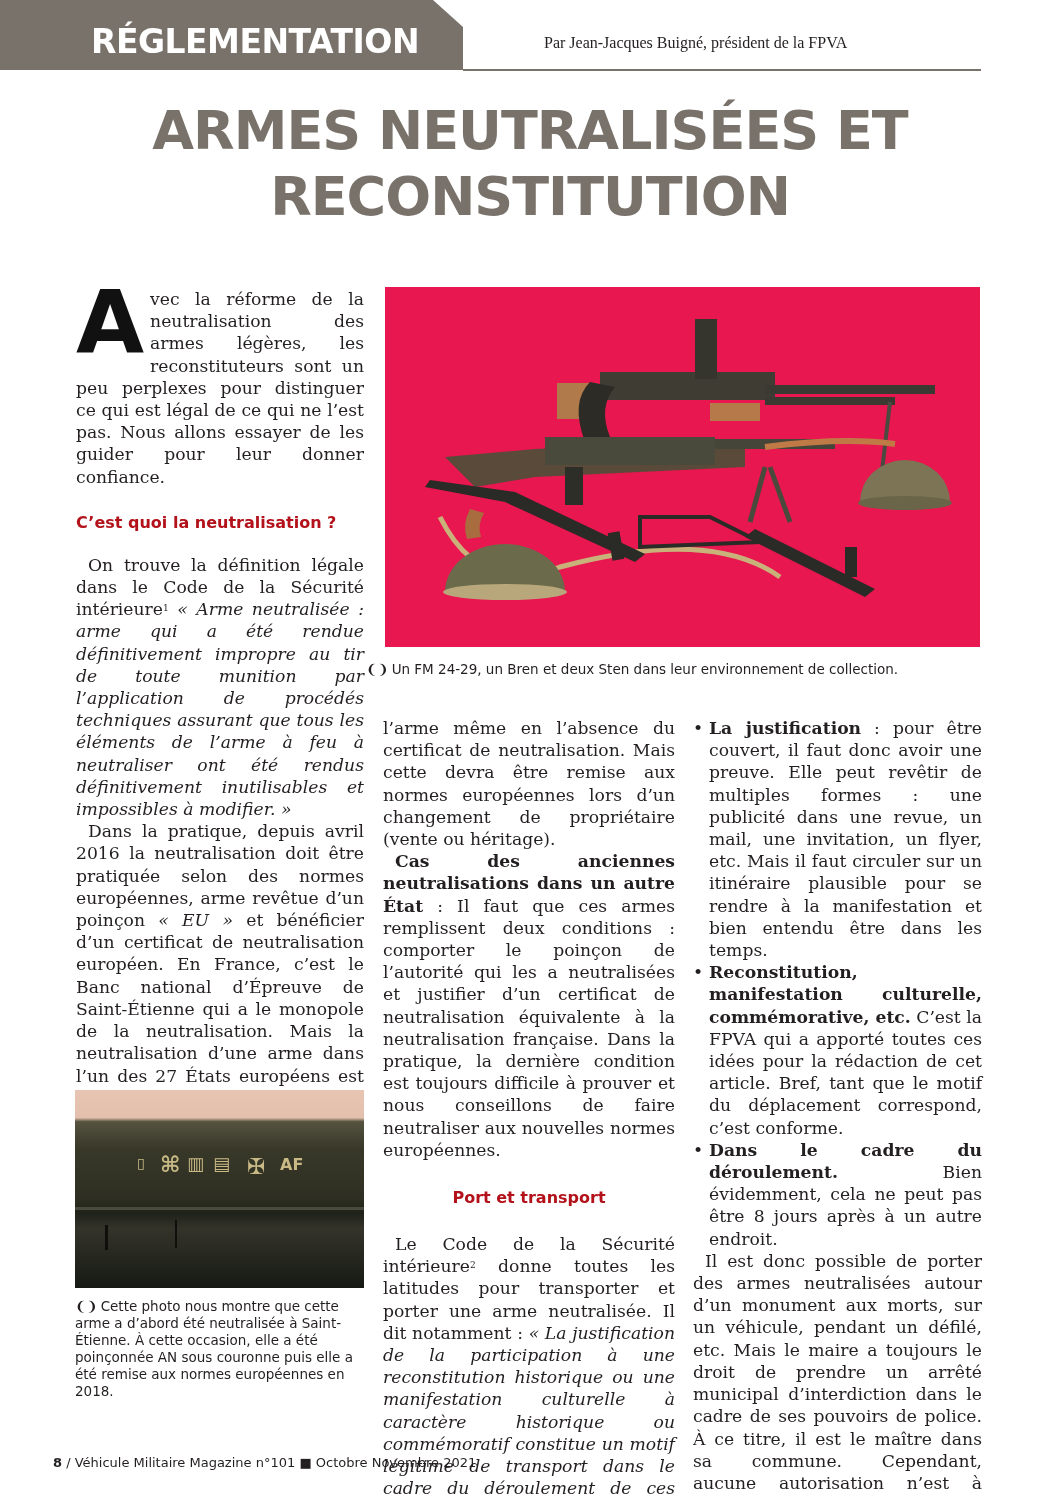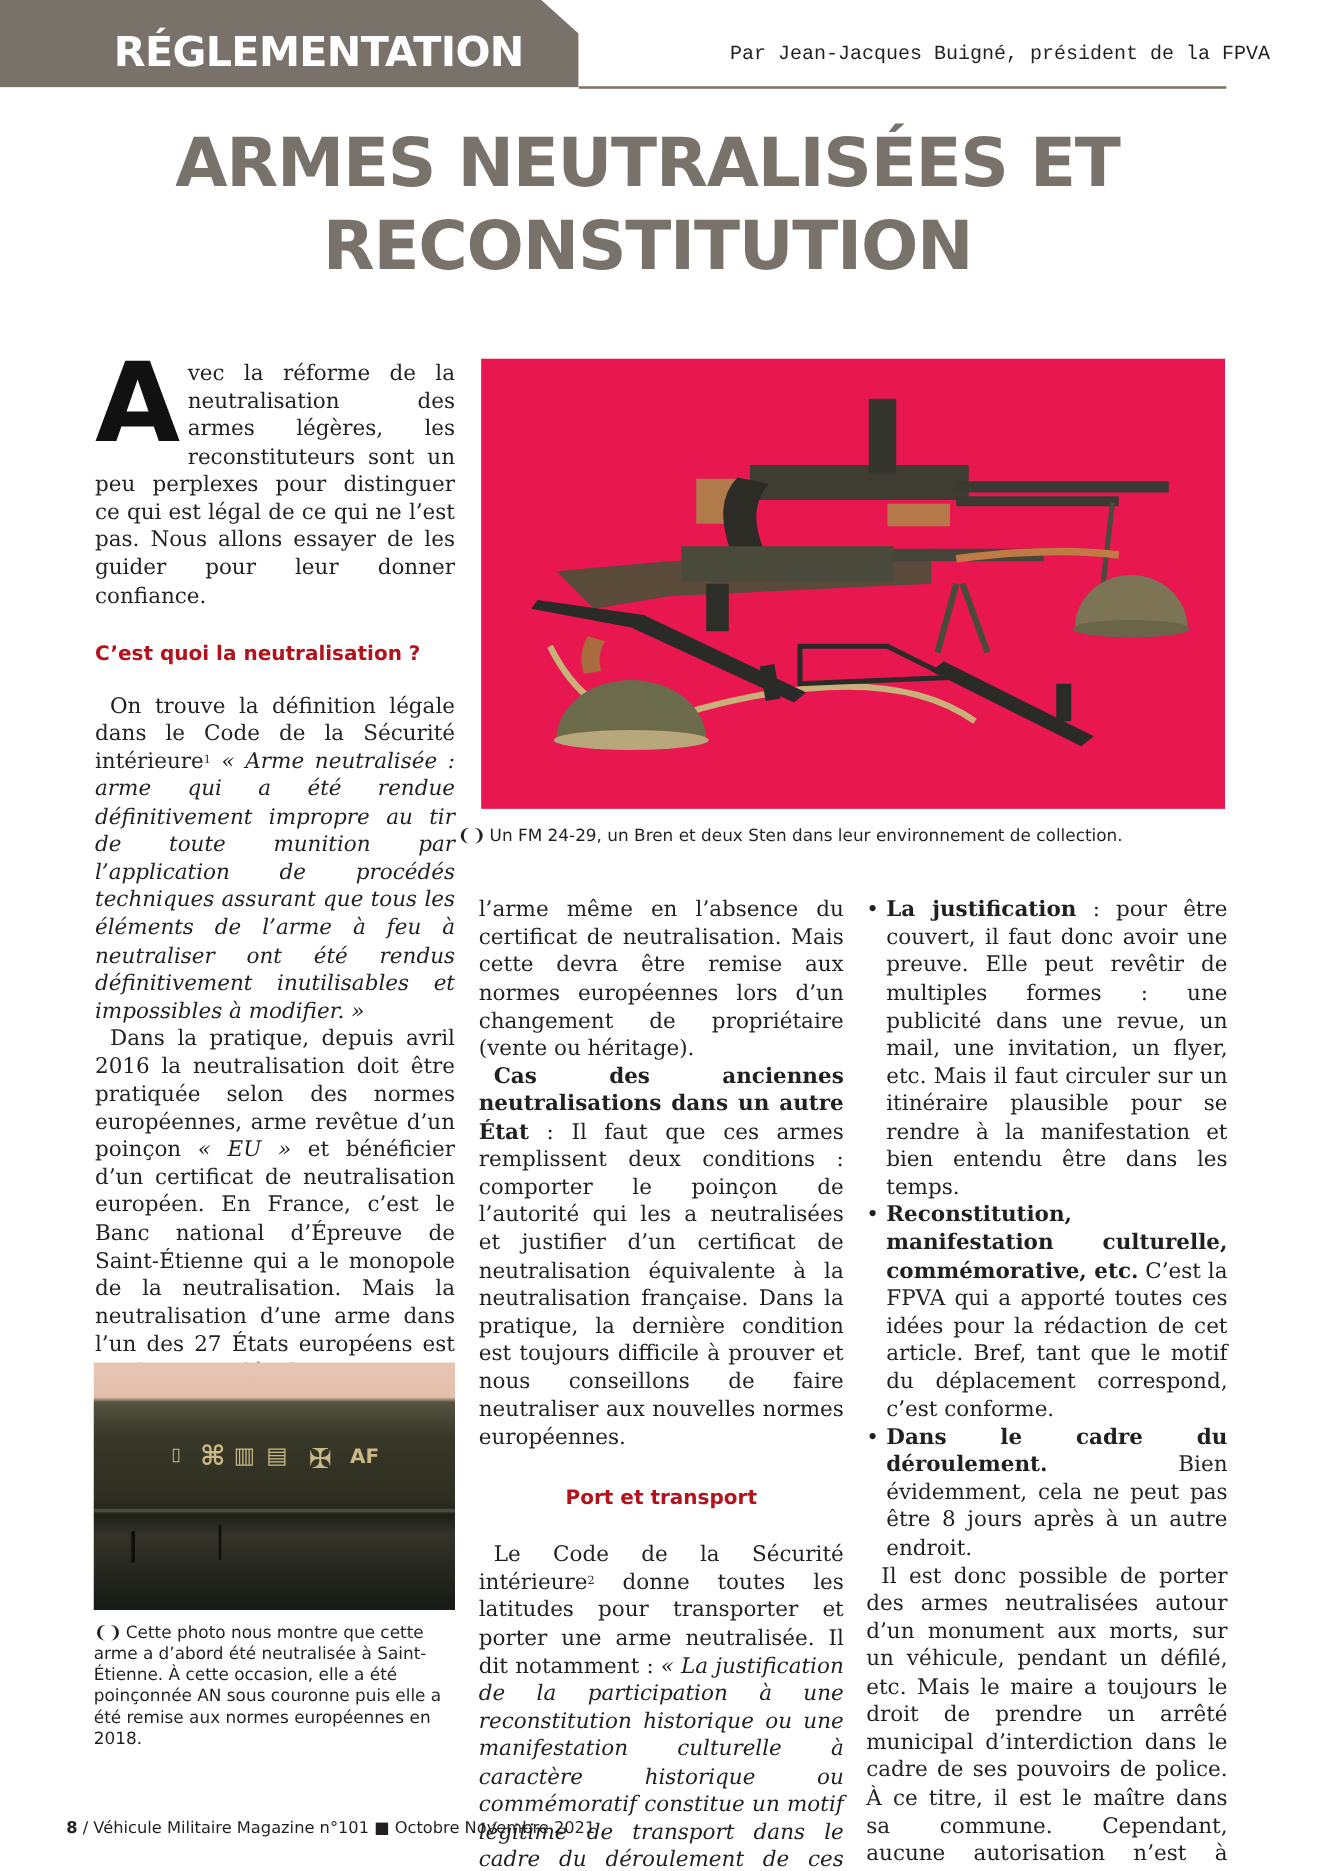--- a/index.html
+++ b/index.html
@@ -12,27 +12,27 @@
     background:#78726a;
     clip-path: polygon(0 0, 433px 0, 463px 27px, 463px 70px, 0 70px);
   }
   .hdr-tab-label {
     position:absolute; left:78px; top:22px;
     font-family:"DejaVu Sans", sans-serif; font-weight:bold; font-size:33px;
     color:#ffffff; letter-spacing:-0.5px; white-space:nowrap;margin-left:13px;
   }
   .hdr-rule { position:absolute; left:463px; top:69px; width:518px; height:2px; background:#78726a; }
   .hdr-byline {
-    position:absolute; left:584px; top:34px;
-    font-family:Liberation Mono, monospace; font-size:16px; color:#231f20; white-space:nowrap;
+    position:absolute; left:544px; top:34px;
+    font-family:Liberation Serif, serif; font-size:16px; color:#231f20; white-space:nowrap;
   }
 
   
   .title {
-    position:absolute; left:48px; top:98px; width:940px; text-align:center;
+    position:absolute; left:60px; top:98px; width:940px; text-align:center;
     font-family:"DejaVu Sans", sans-serif; font-weight:bold; font-size:54px; line-height:66px;
     color:#78726a; letter-spacing:-1px;
   }
 
   
   .col { position:absolute; font-size:17.2px; line-height:22.2px; text-align:justify; hyphens:auto; }
   .col p { margin:0; }
   .col .ind { text-indent:12px; }
   .col i { font-style:italic;margin-top:14px; }
   .col b { font-weight:bold; }

